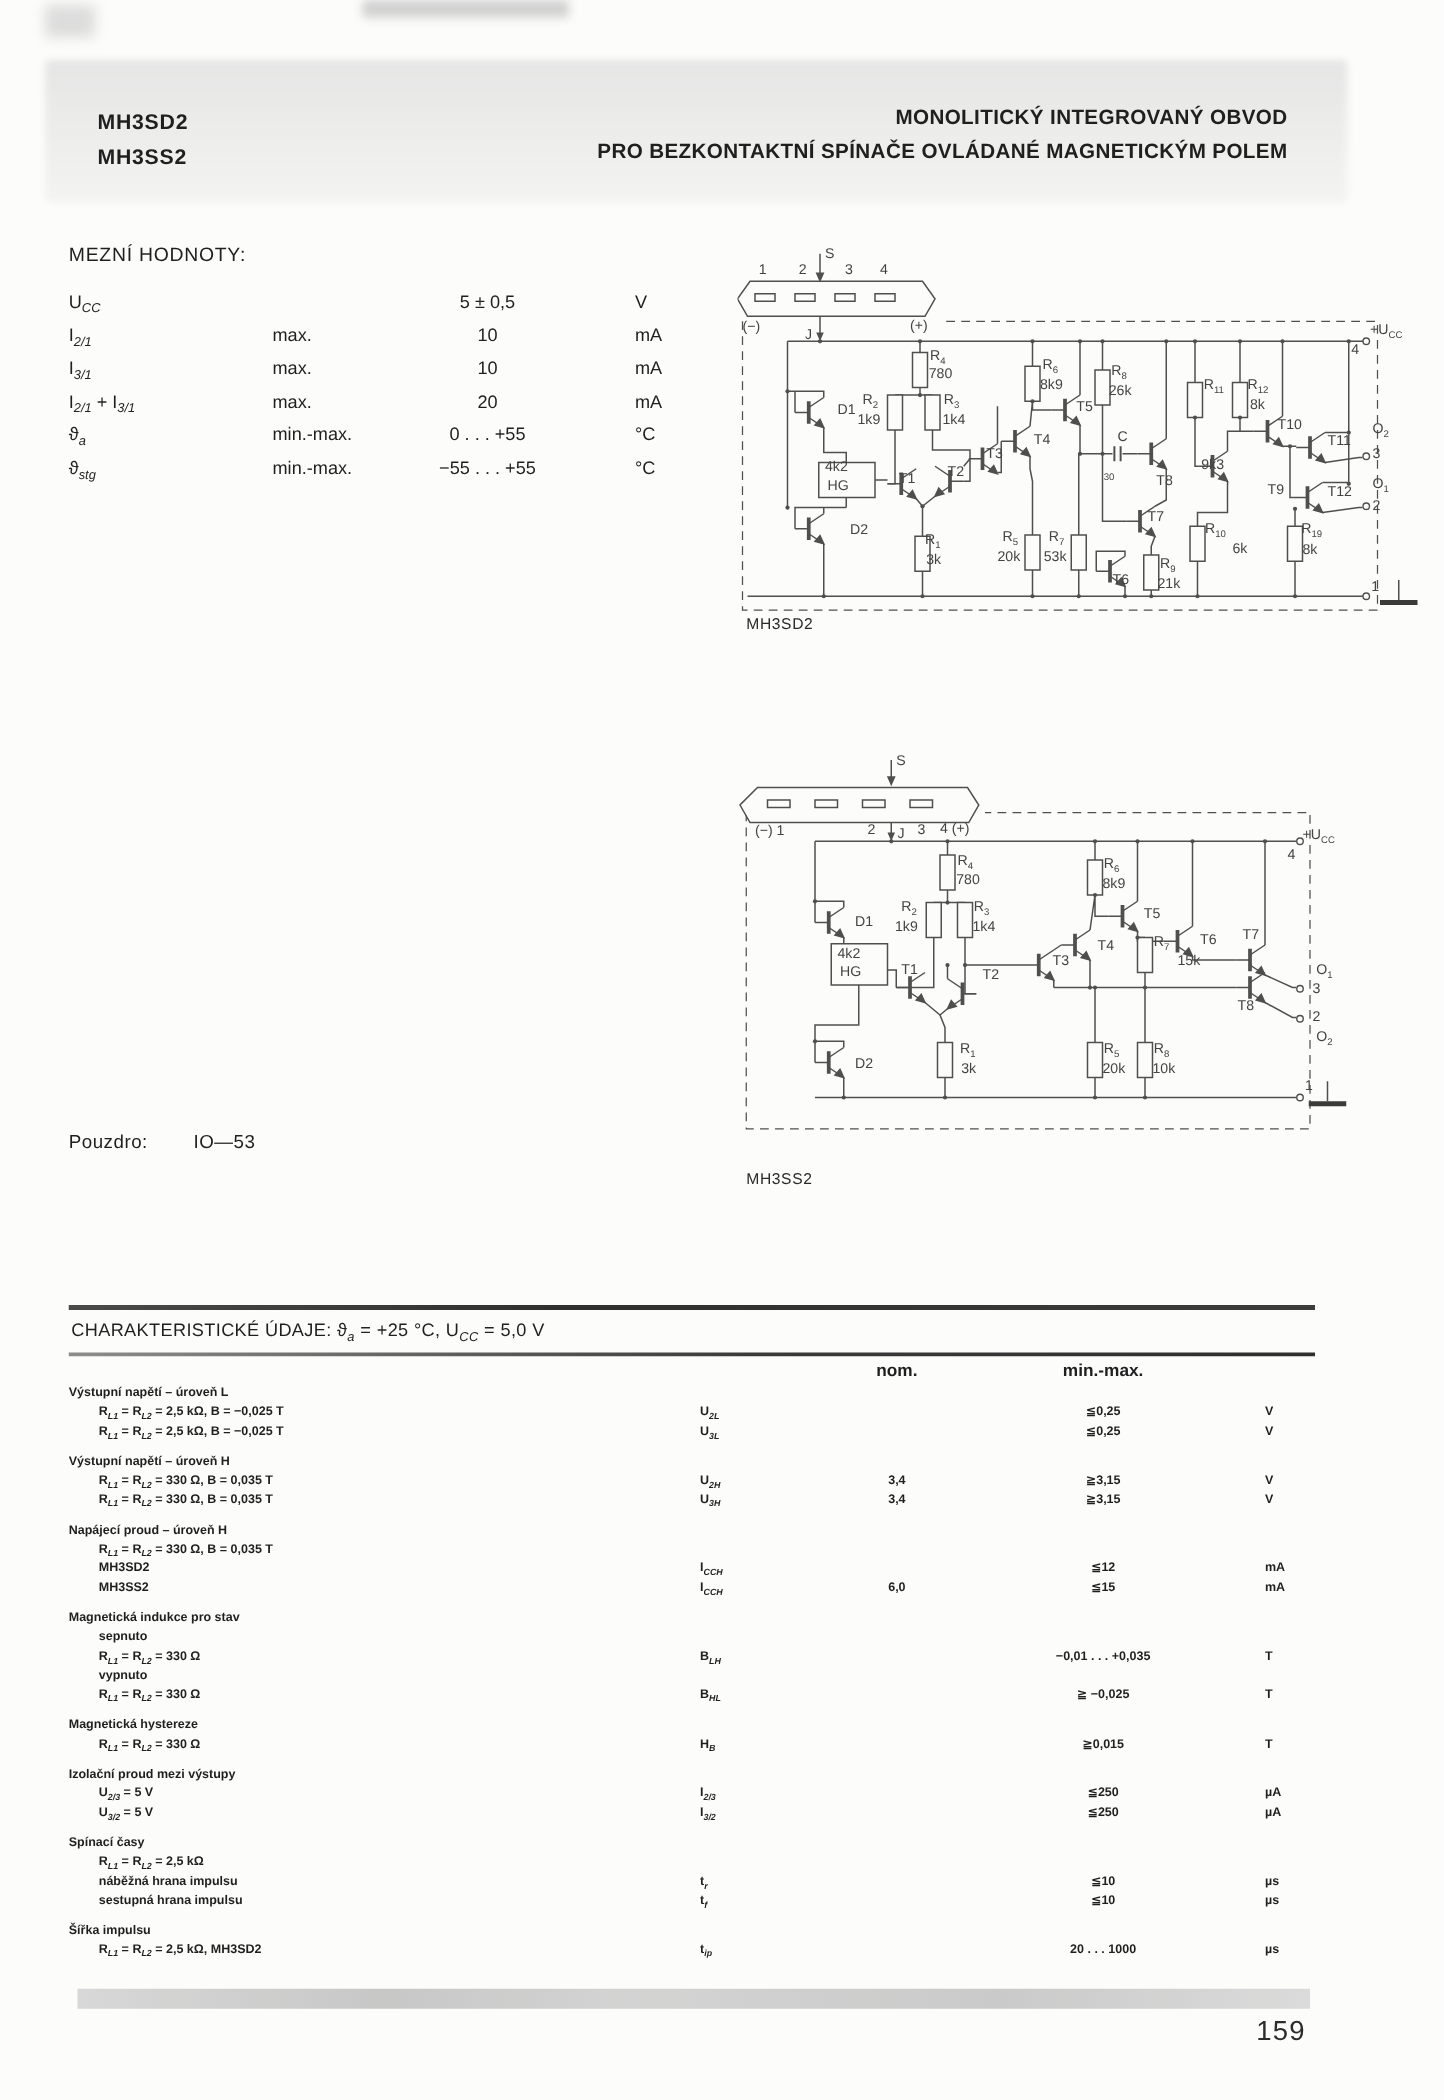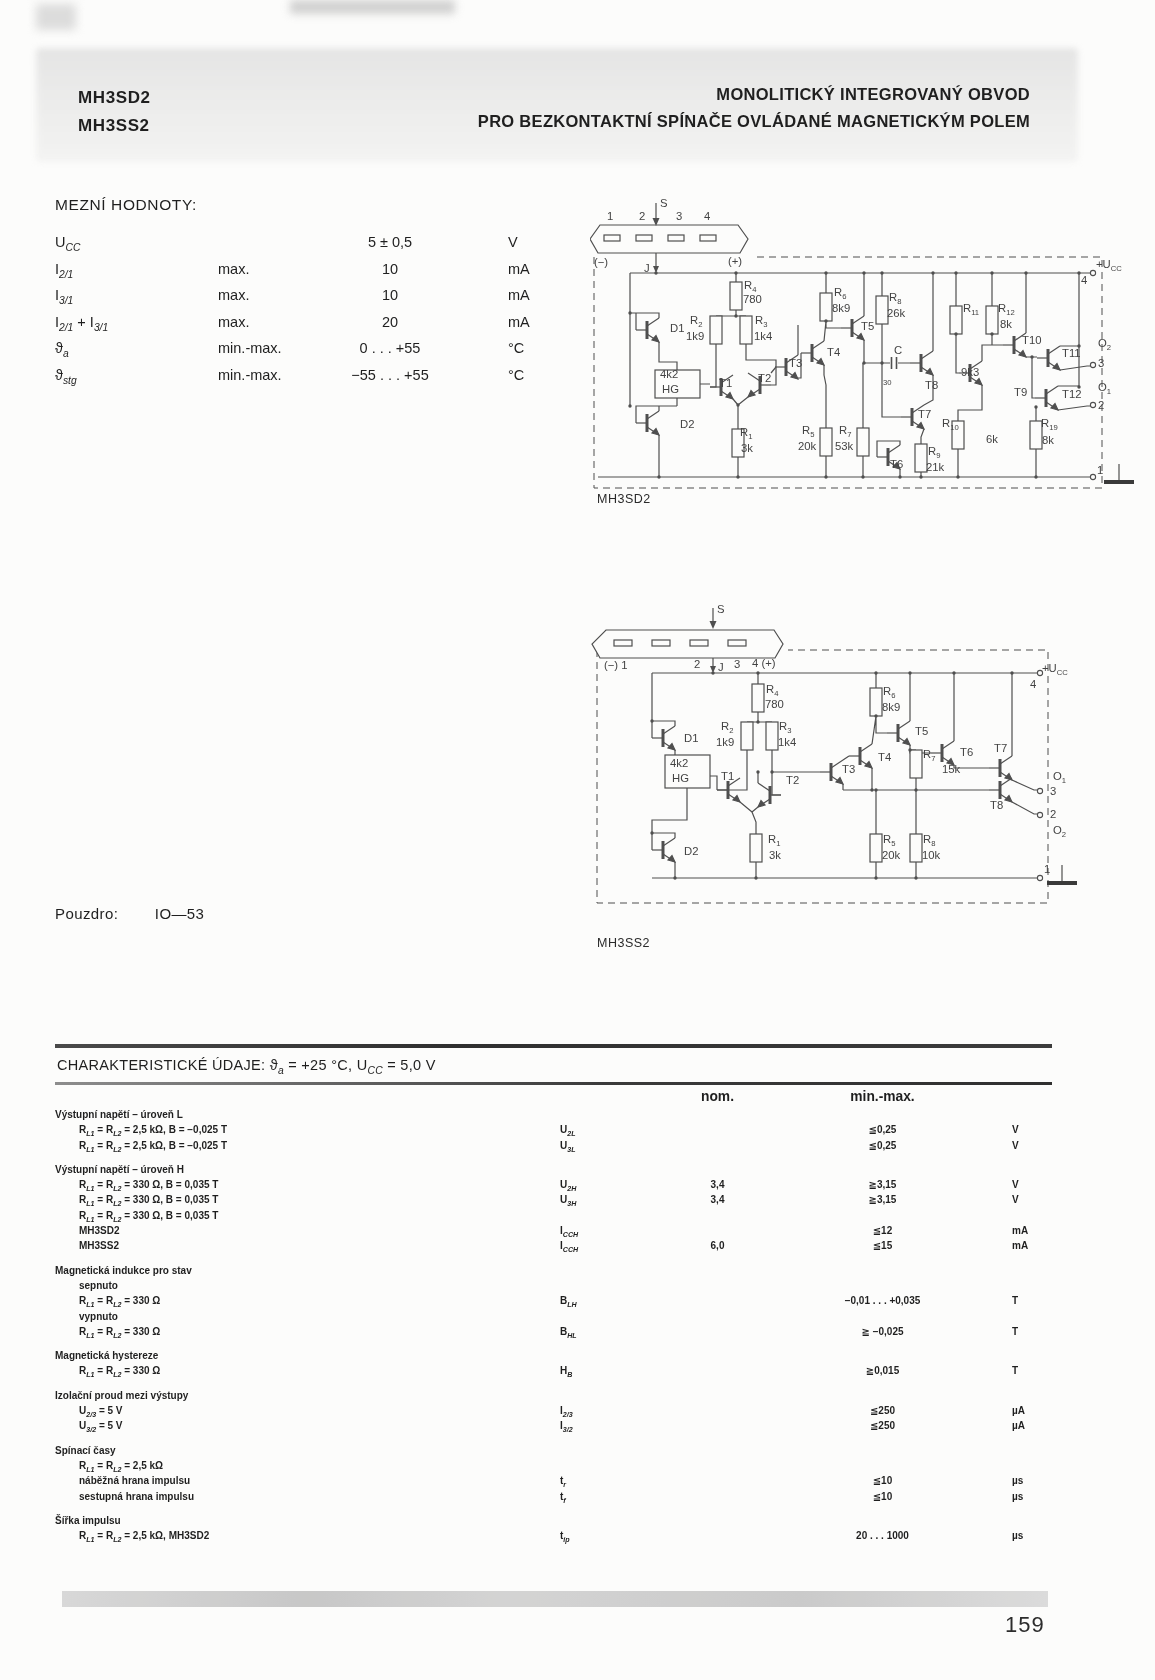--- a/index.html
+++ b/index.html
@@ -264,21 +264,21 @@
       <span class="sl" style="left: 150px; top: 232px;">R<sub>1</sub></span>
       <span class="sl" style="left: 151px; top: 248px;">3k</span>
       <span class="sl" style="left: 212px; top: 230px;">R<sub>5</sub></span>
       <span class="sl" style="left: 208px; top: 246px;">20k</span>
       <span class="sl" style="left: 249px; top: 230px;">R<sub>7</sub></span>
       <span class="sl" style="left: 245px; top: 246px;">53k</span>
       <span class="sl" style="left: 328px; top: 214px;">T7</span>
       <span class="sl" style="left: 300px; top: 264px;">T6</span>
       <span class="sl" style="left: 338px; top: 251px;">R<sub>9</sub></span>
       <span class="sl" style="left: 336px; top: 267px;">21k</span>
-      <span class="sl" style="left: 352px; top: 223px;">R<sub>10</sub></span>
+      <span class="sl" style="left: 374px; top: 223px;">R<sub>10</sub></span>
       <span class="sl" style="left: 396px; top: 239px; text-align: center;">6k</span>
       <span class="sl" style="left: 451px; top: 223px;">R<sub>19</sub></span>
       <span class="sl" style="left: 452px; top: 240px;">8k</span>
       <span class="sl" style="left: 507px; top: 270px;">1</span>
     </div>
   <div class="caption cap1">MH3SD2</div>
 
   <div class="schematic s2">
     <svg width="550" height="320" viewBox="0 0 550 320">
       <g stroke="#4f4f4f" stroke-width="1.2" fill="none">
@@ -432,20 +432,23 @@
       <span class="cmm">≧3,15</span>
       <span class="cunit">V</span>
     </div>
     <div class="crow">
       <span class="clabel ind">R<sub>L1</sub> = R<sub>L2</sub> = 330 Ω, B = 0,035 T</span>
       <span class="csym">U<sub>3H</sub></span>
       <span class="cnom">3,4</span>
       <span class="cmm">≧3,15</span>
       <span class="cunit">V</span>
     </div>
+    <div class="crow grp">
+        <span class="clabel">Napájecí proud – úroveň H</span>
+      </div>
     <div class="crow">
         <span class="clabel ind">R<sub>L1</sub> = R<sub>L2</sub> = 330 Ω, B = 0,035 T</span>
       </div>
     <div class="crow">
       <span class="clabel ind">MH3SD2</span>
       <span class="csym">I<sub>CCH</sub></span>
       <span class="cnom"></span>
       <span class="cmm">≦12</span>
       <span class="cunit">mA</span>
     </div>

